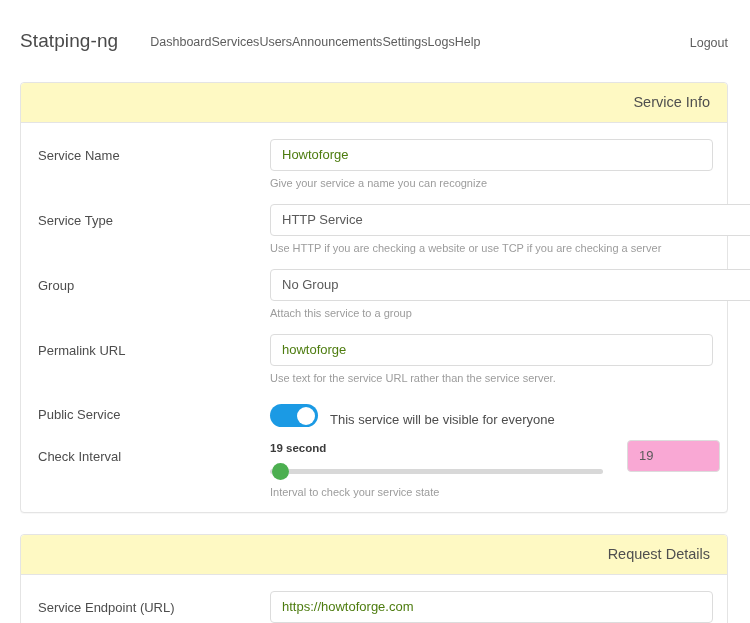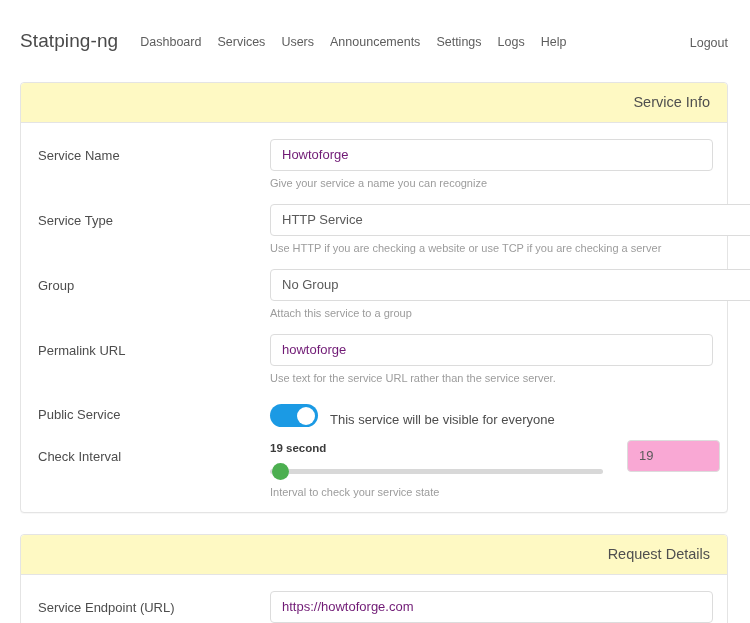--- a/index.html
+++ b/index.html
@@ -16,28 +16,27 @@
     height: 82px;
     display: flex;
     align-items: center;
     padding: 0 22px 0 20px;
     background: #ffffff;
   }
   .brand {
     font-size: 19px;
     color: #4a4a4a;
     letter-spacing: 0.1px;
-    margin-right: 22px;
+    margin-right: 32px;
     white-space: nowrap;
     cursor: pointer;
   }
   .nav-links {
     display: flex;
     align-items: center;
-    gap: 16px;
     padding-top: 2px;
   }
   .nav-link {
     font-size: 12.5px;
     color: #5d5d5d;
     white-space: nowrap;
     cursor: pointer;
     text-decoration: none;
   }
   .nav-right {
@@ -87,21 +86,21 @@
 
   .input-box {
     display: block;
     width: 443px;
     height: 32px;
     border: 1px solid #dcdcdc;
     border-radius: 4px;
     background: #ffffff;
     font-family: "Liberation Sans", sans-serif;
     font-size: 13px;
-    color: #701a75;
+    color: #4d7c0f;
     padding: 0 11px;
     line-height: 30px;
     white-space: nowrap;
     overflow: hidden;
   }
 
   .select-box {
     position: relative;
     width: 510px;
     height: 32px;

